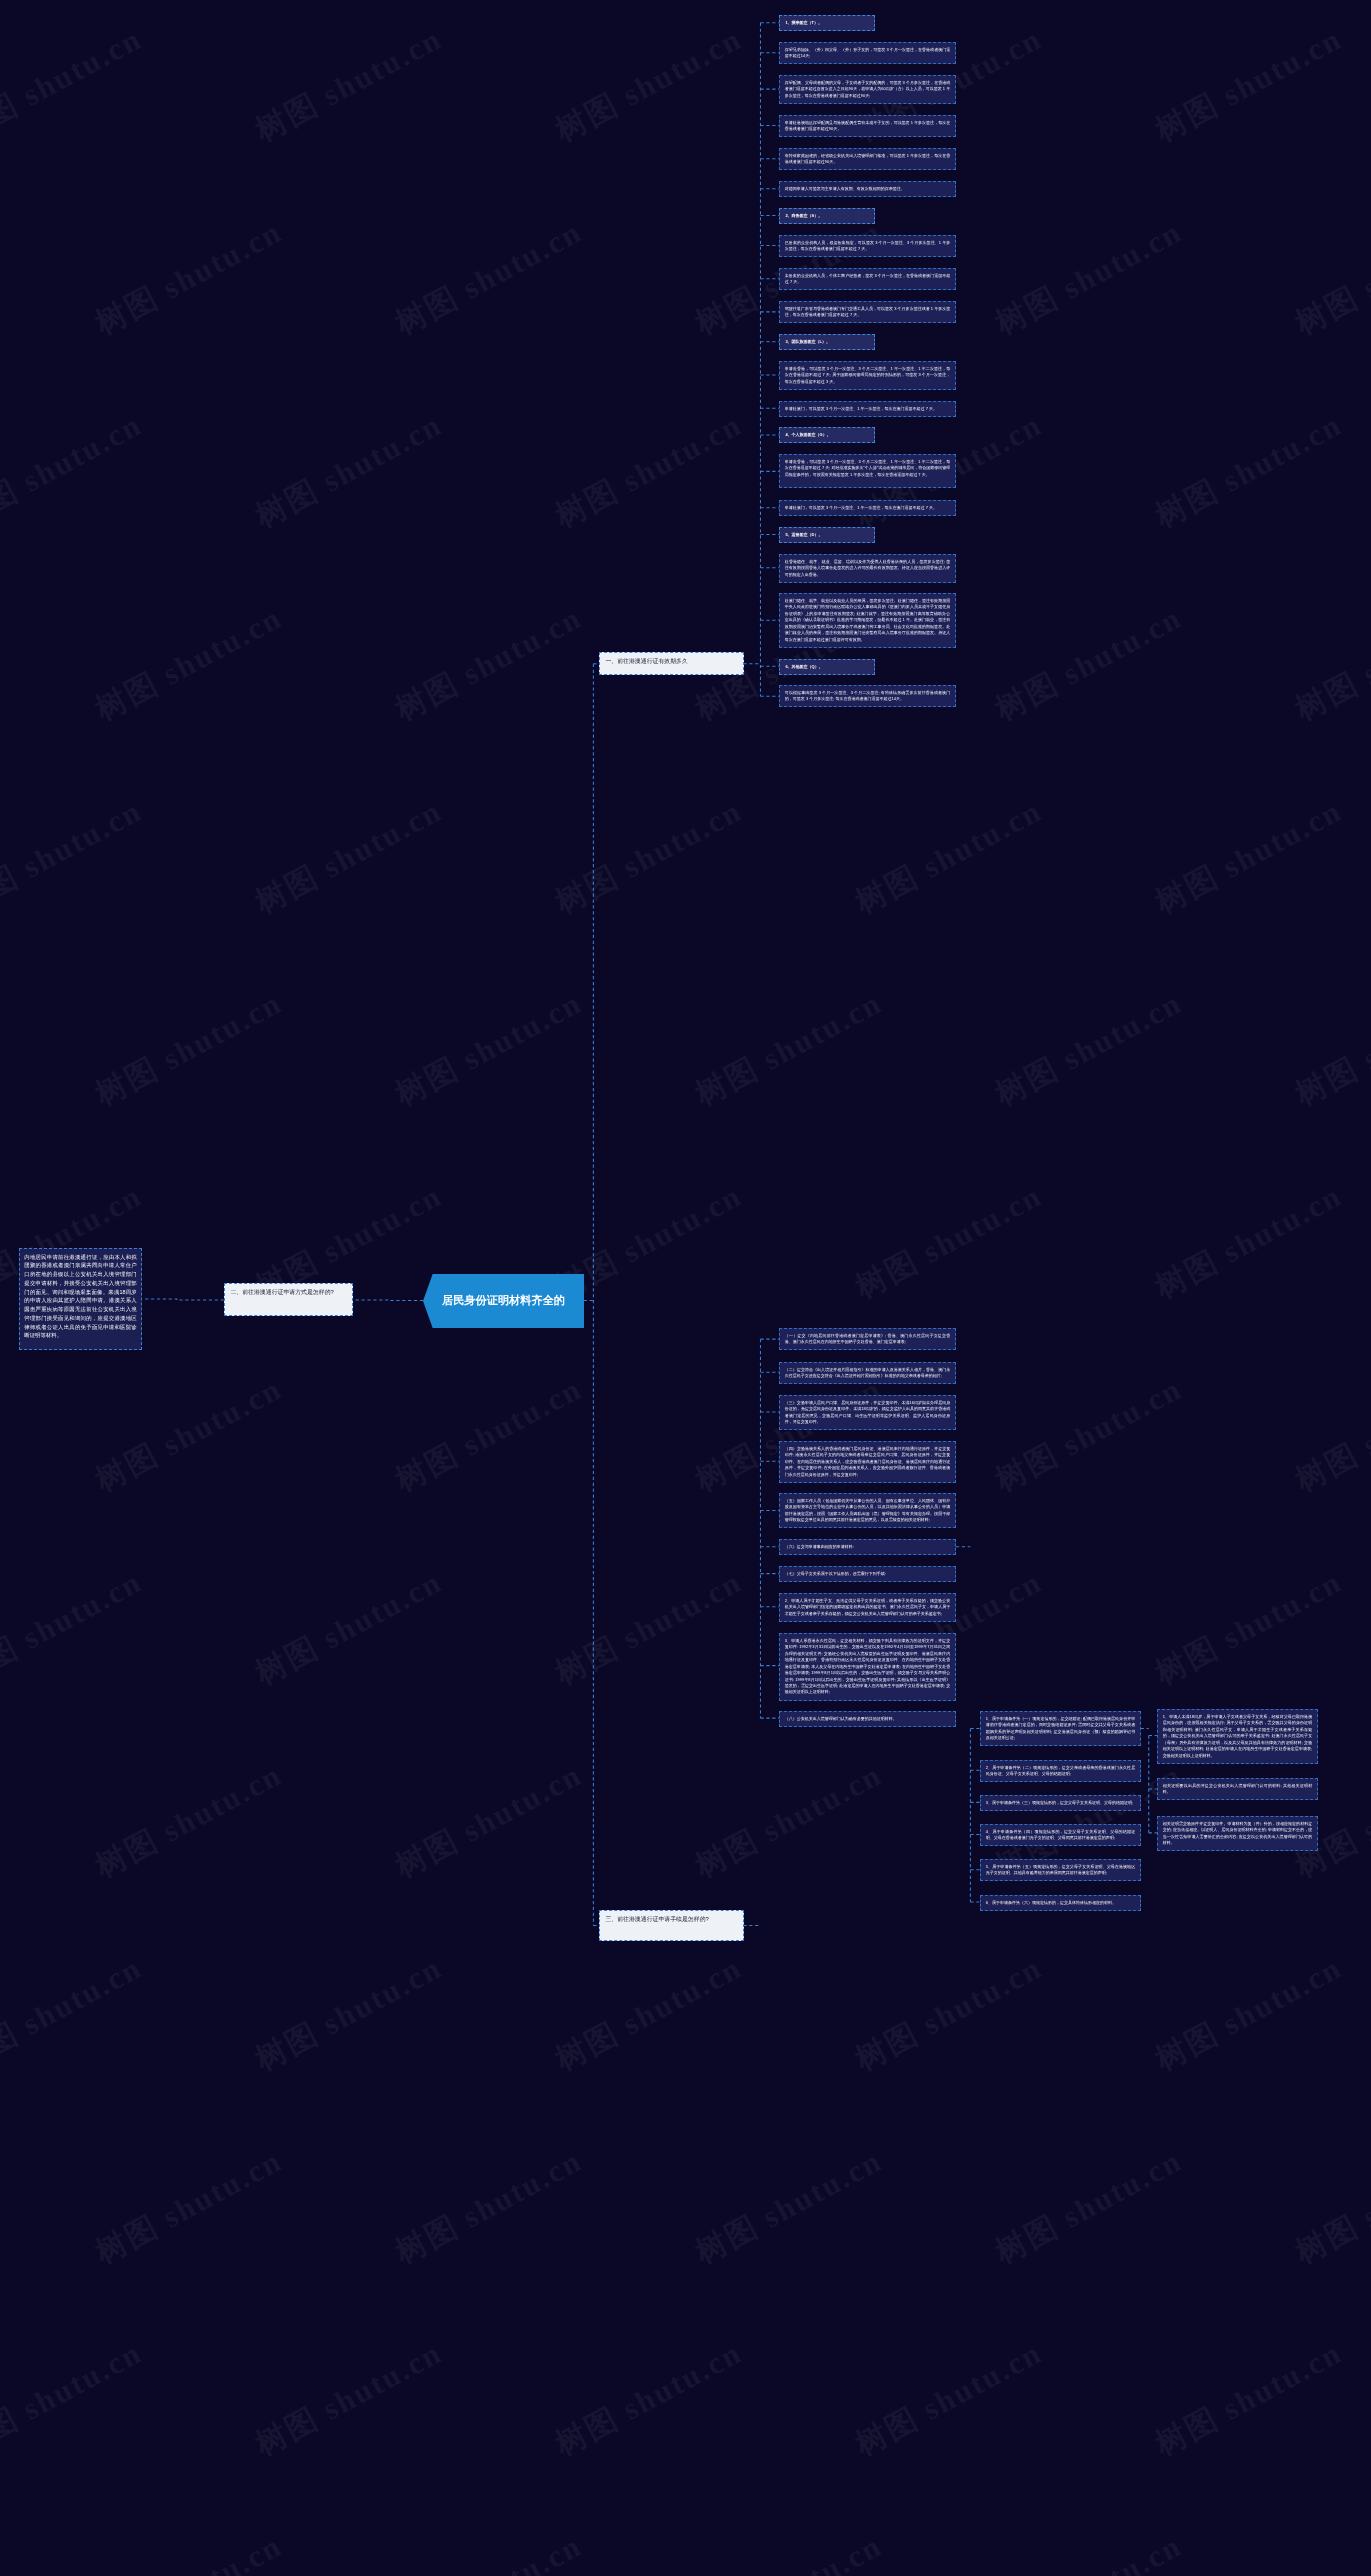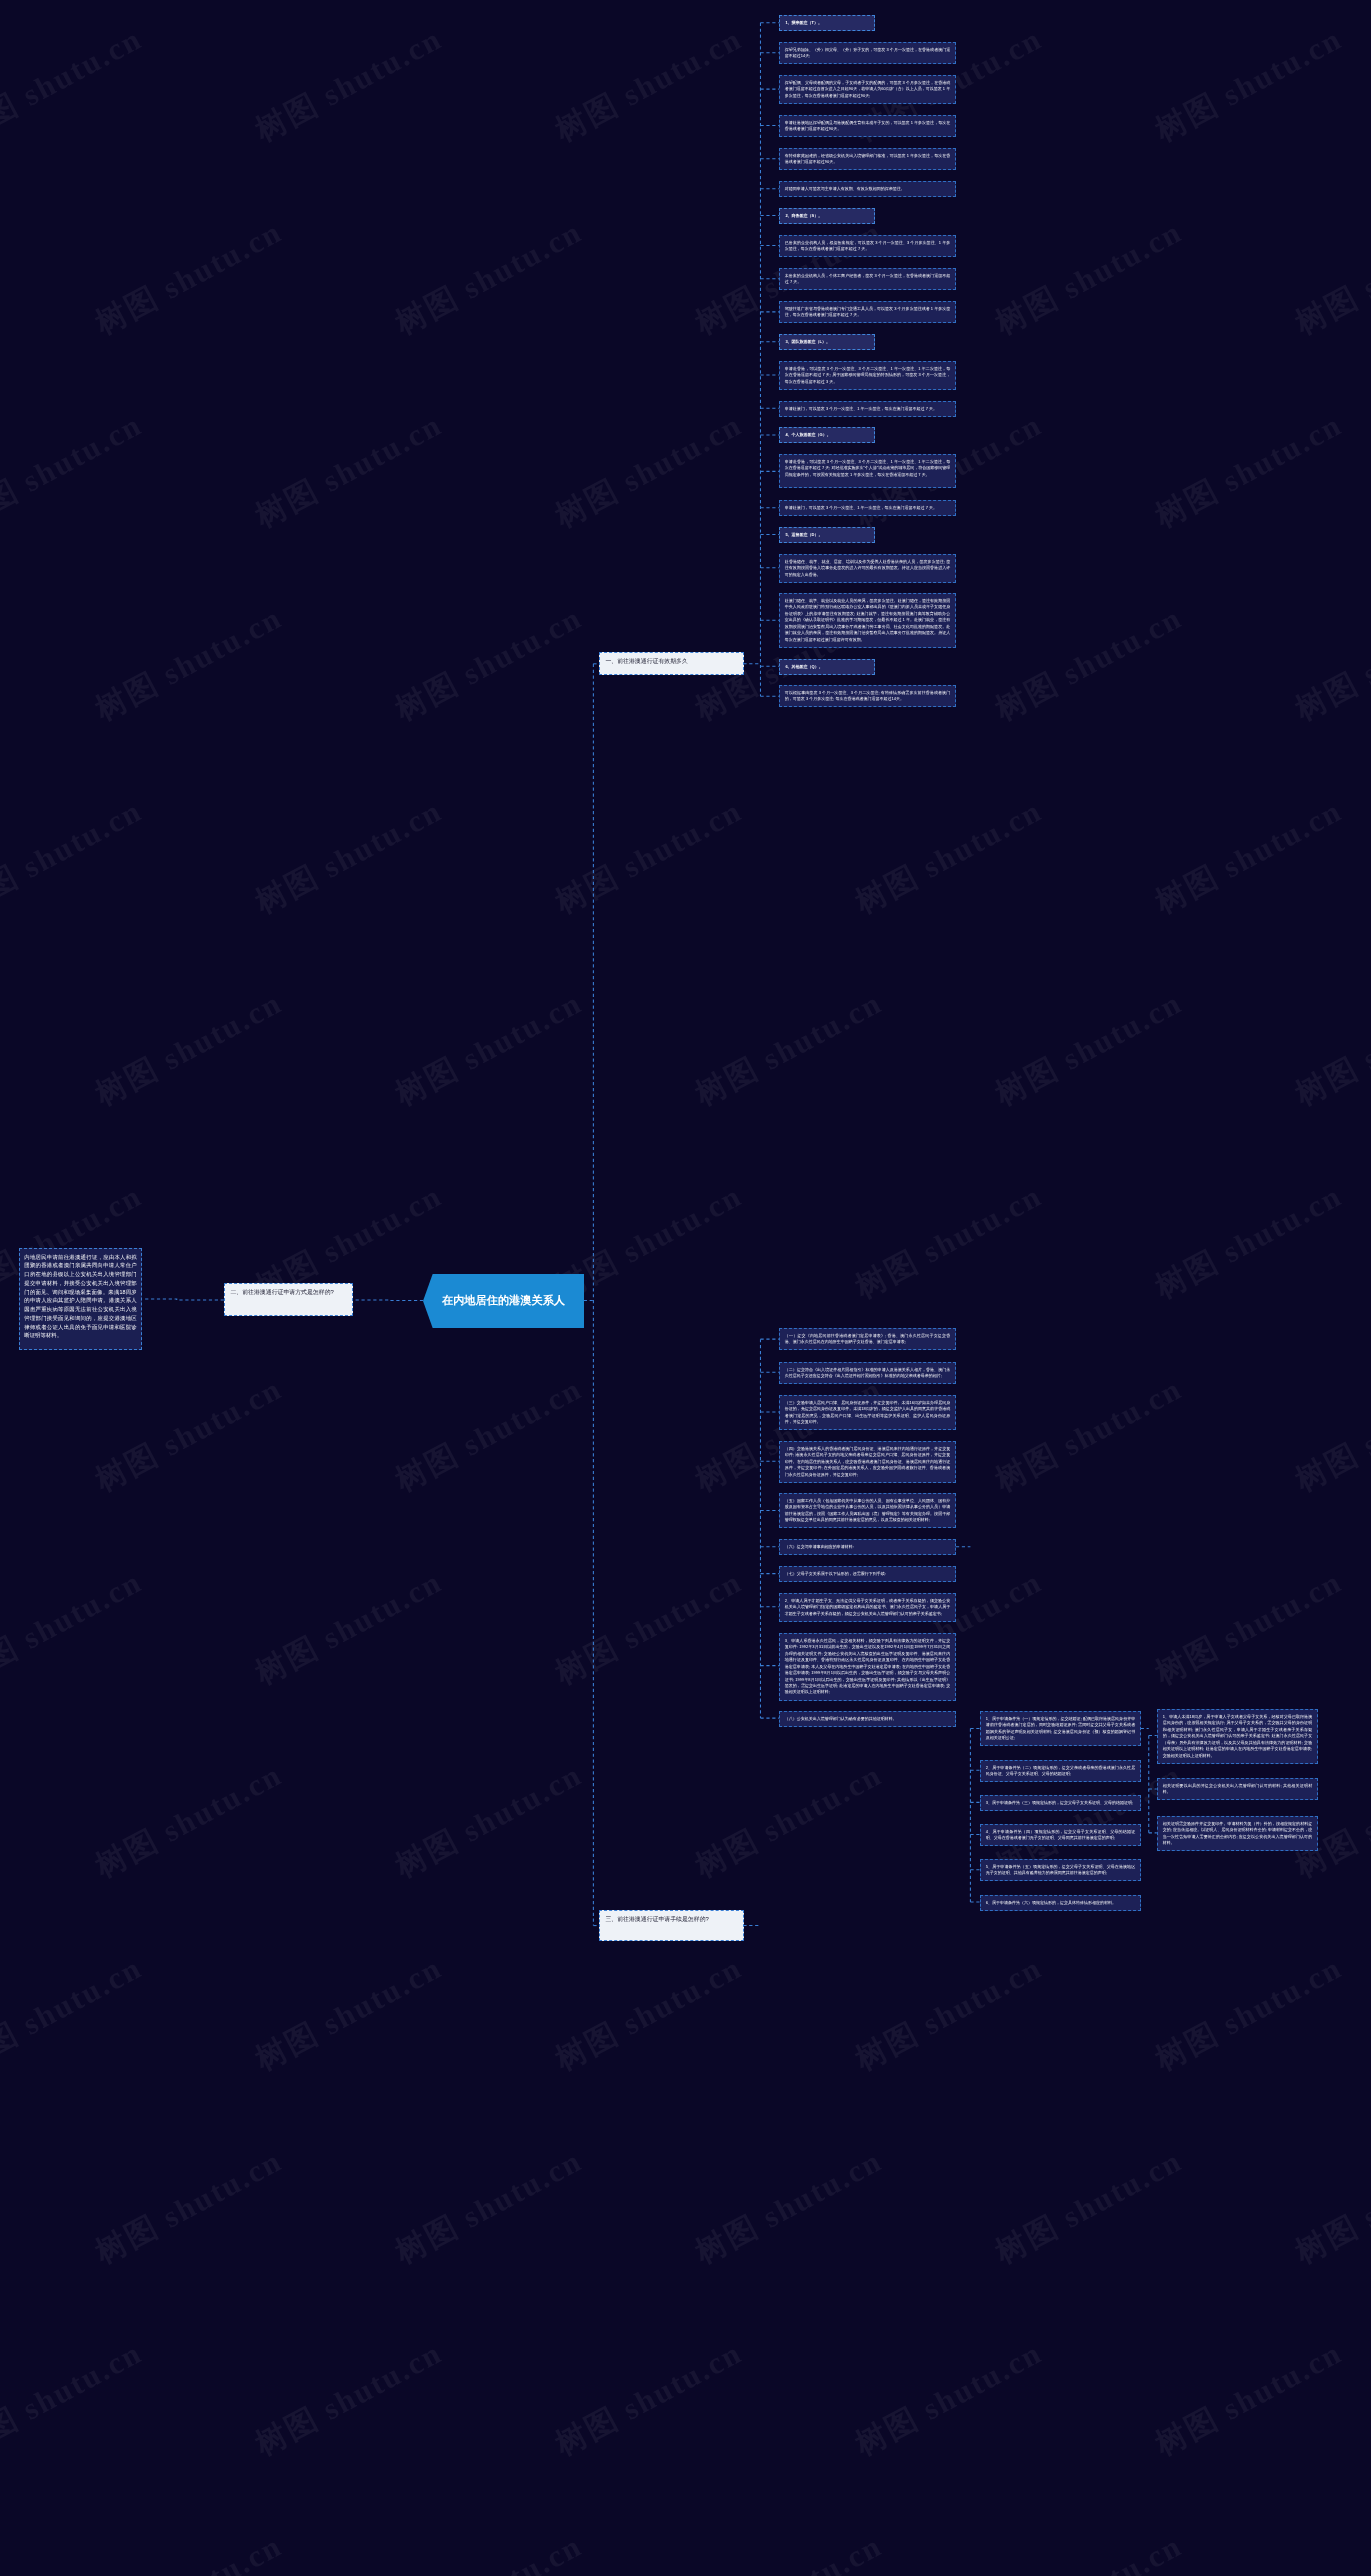--- a/index.html
+++ b/index.html
@@ -218,21 +218,21 @@
       <path d="M1812,3424.904 H1830" stroke="#3a7fd5" fill="none" stroke-width="2" stroke-dasharray="6 5"></path>
       <path d="M1812,3490.88 H1830" stroke="#3a7fd5" fill="none" stroke-width="2" stroke-dasharray="6 5"></path>
       <path d="M1812,3550.8620000000005 H1830" stroke="#3a7fd5" fill="none" stroke-width="2" stroke-dasharray="6 5"></path>
       <path d="M2130,3226.976 H2145" stroke="#3a7fd5" fill="none" stroke-width="2" stroke-dasharray="6 5"></path>
       <path d="M2145,3239.958 V3421.8680000000004" stroke="#3a7fd5" fill="none" stroke-width="2" stroke-dasharray="6 5"></path>
       <path d="M2145,3239.958 H2160" stroke="#3a7fd5" fill="none" stroke-width="2" stroke-dasharray="6 5"></path>
       <path d="M2145,3339.904 H2160" stroke="#3a7fd5" fill="none" stroke-width="2" stroke-dasharray="6 5"></path>
       <path d="M2145,3421.8680000000004 H2160" stroke="#3a7fd5" fill="none" stroke-width="2" stroke-dasharray="6 5"></path>
     </svg>
 
-  <div id="root-node" style="left: 423px; top: 1274px; width: 161px; height: 54px; background: rgb(27, 138, 211);">在内地居住的港澳关系人</div>
+  <div id="root-node" style="left: 423px; top: 1274px; width: 161px; height: 54px; background: rgb(27, 138, 211);">居民身份证明材料齐全的</div>
 
   <div id="left-note" class="node lvl-leftbox" style="left:19px; top:1248px; width:123px; height:102px; font-size:5.4px;">内地居民申请前往港澳通行证，应由本人和拟团聚的香港或者澳门亲属共同向申请人常住户口所在地的县级以上公安机关出入境管理部门提交申请材料，并接受公安机关出入境管理部门的面见、询问和现场采集面像。未满18周岁的申请人应由其监护人陪同申请。港澳关系人因患严重疾病等原因无法前往公安机关出入境管理部门接受面见和询问的，应提交港澳地区律师或者公证人出具的免予面见申请和医院诊断证明等材料。</div>
 
   <div id="branch-1" class="node lvl-branch" style="left:599px; top:652px; width:145px; height:22.5px; font-size:5.9px;">一、前往港澳通行证有效期多久</div>
   <div id="branch-2" class="node lvl-branch" style="left:224px; top:1283px; width:129px; height:33px; font-size:5.9px;">二、前往港澳通行证申请方式是怎样的?</div>
   <div id="branch-3" class="node lvl-branch" style="left:599px; top:1910px; width:145px; height:31px; font-size:5.9px;">三、前往港澳通行证申请手续是怎样的?</div>
 
   <div id="col-s1">
       <div class="node lvl-head" style="left: 779px; top: 15px; width: 96px; font-size: 4px; min-height: 15px;">1、探亲签注（T）。</div>
       <div class="node lvl-detail" style="left: 779px; top: 42px; width: 177px; font-size: 4px; min-height: 21.4px;">探望兄弟姐妹、（外）祖父母、（外）孙子女的，可签发 3 个月一次签注，在香港或者澳门逗留不超过14天;</div>

